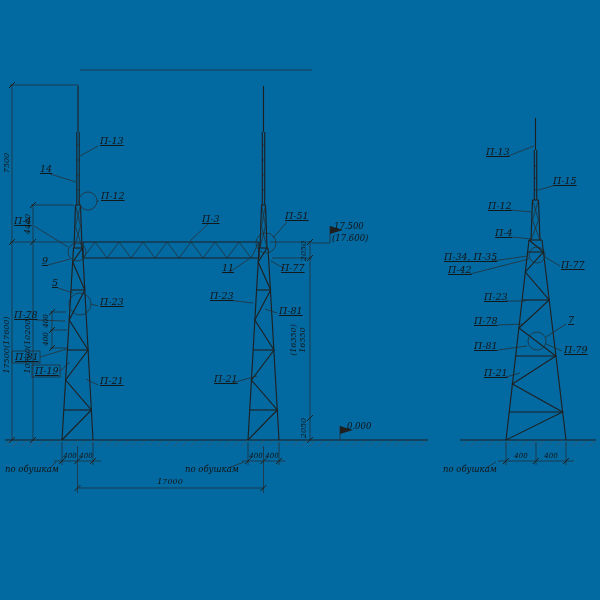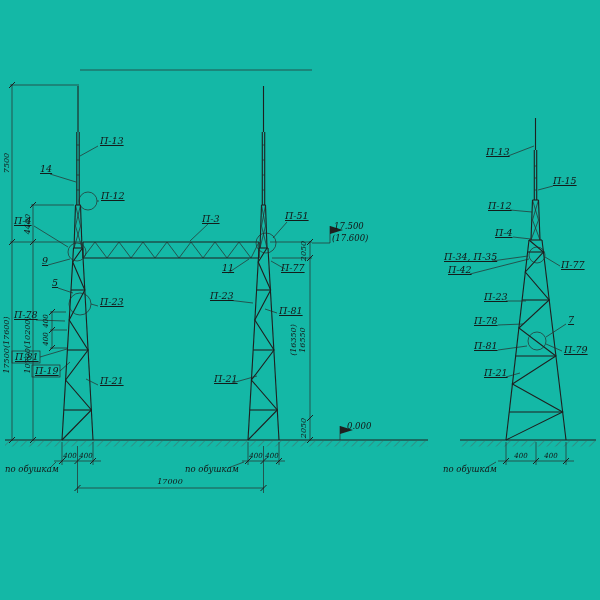--- a/index.html
+++ b/index.html
@@ -1,16 +1,16 @@
 <!DOCTYPE html>
 <html><head>
 <meta charset="utf-8">
 <style>
   html,body{margin:0;padding:0;background:#ffffff;}
-  .stage{width:600px;height:600px;background:#14b8a6;position:relative;font-family:"DejaVu Serif",serif;}
+  .stage{width:600px;height:600px;background:#0369a1;position:relative;font-family:"DejaVu Serif",serif;}
   svg{display:block;}
   .struct{stroke:#1f1f1f;stroke-width:1.1;fill:none;}
   .thin{stroke:#2a2a2a;stroke-width:0.7;fill:none;}
   .dimln{stroke:#2a2a2a;stroke-width:0.7;fill:none;}
   .tick{stroke:#1f1f1f;stroke-width:1;fill:none;}
   .lbl{font:italic 9.5px "DejaVu Serif",serif;fill:#141414;text-decoration:underline;}
   .dim{font:italic 8px "DejaVu Serif",serif;fill:#141414;}
   .dim-sm{font:italic 7px "DejaVu Serif",serif;fill:#141414;}
   .note{font:italic 8.5px "DejaVu Serif",serif;fill:#141414;}
   .elev{font:italic 8.5px "DejaVu Serif",serif;fill:#141414;}

